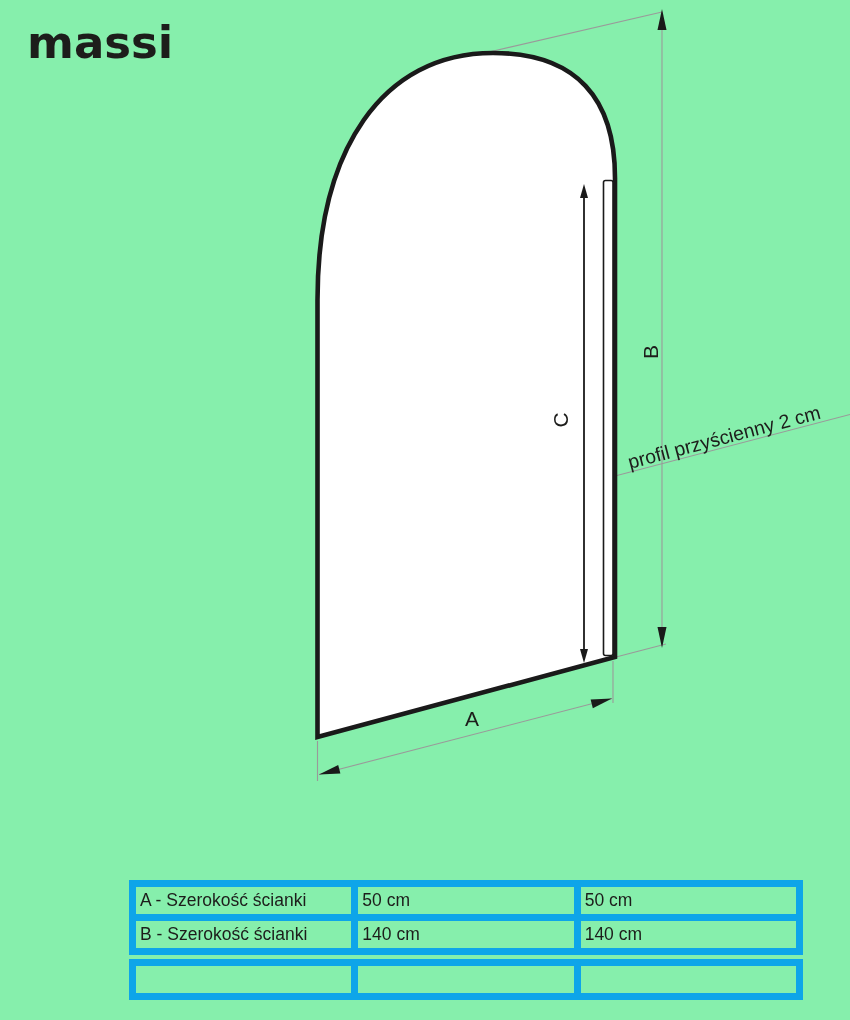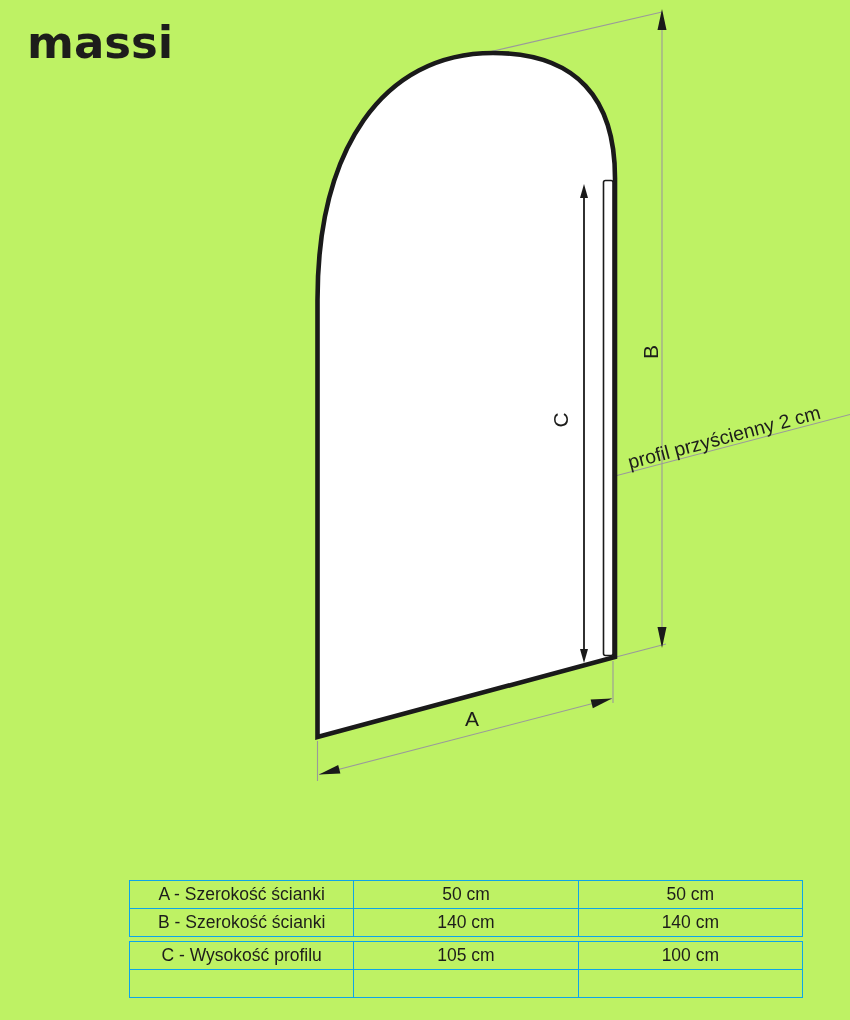--- a/index.html
+++ b/index.html
@@ -8,21 +8,21 @@
     background: #ffffff;
     width: 850px;
     height: 1020px;
     overflow: hidden;
     font-family: "Liberation Sans", sans-serif;
   }
   .canvas {
     position: relative;
     width: 850px;
     height: 1020px;
-    background: #bef264;
+    background: #86efac;
   }
   .logo {
     position: absolute;
     left: 27px;
     top: 20px;
     font-family: "DejaVu Sans", sans-serif;
     font-size: 45px;
     font-weight: 700;
     letter-spacing: 0px;
     color: #1d1d1b;
@@ -55,23 +55,23 @@
     width: 674px;
     border-collapse: collapse;
     table-layout: fixed;
     font-size: 17.5px;
     color: #1d1d1b;
   }
   table.spec-box.first {
     margin-bottom: 4px;
   }
   table.spec-box td {
-    border: 1px solid #0ea5e9;
+    border: 7px solid #0ea5e9;
     height: 27px;
-    text-align: center;
+    text-align: left;
     vertical-align: middle;
     padding: 0 4px;
     white-space: nowrap;
     overflow: hidden;
   }
 </style>
 </head>
 <body>
 
 <div class="canvas">
@@ -130,25 +130,20 @@
         <tr>
           <td>B - Szerokość ścianki</td>
           <td>140 cm</td>
           <td>140 cm</td>
         </tr>
       </tbody>
     </table>
     <table class="spec-box">
       <tbody>
         <tr>
-          <td>C - Wysokość profilu</td>
-          <td>105 cm</td>
-          <td>100 cm</td>
-        </tr>
-        <tr>
           <td></td>
           <td></td>
           <td></td>
         </tr>
       </tbody>
     </table>
   </div>
 
 </div>
 

